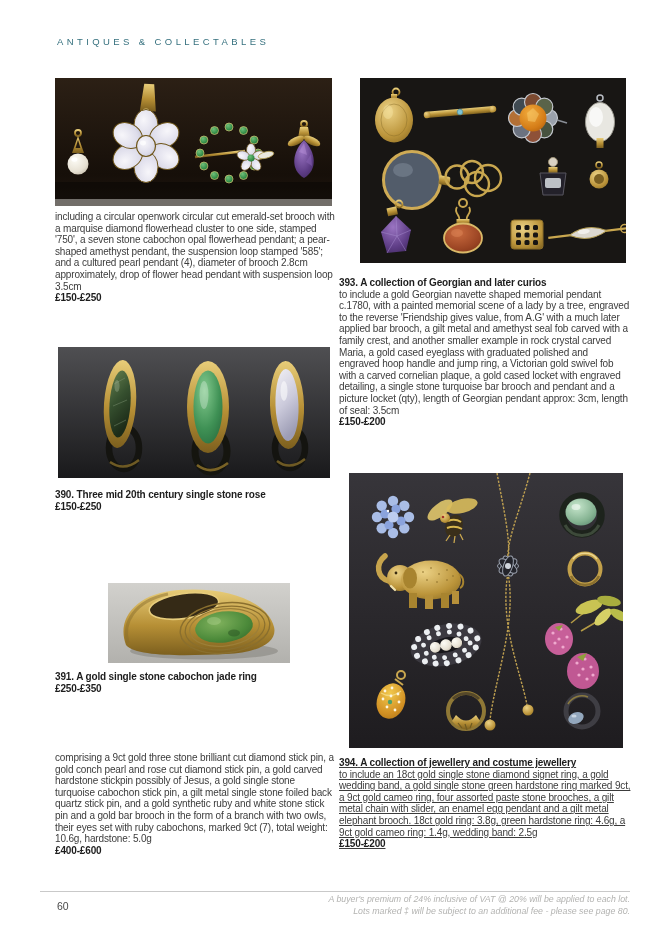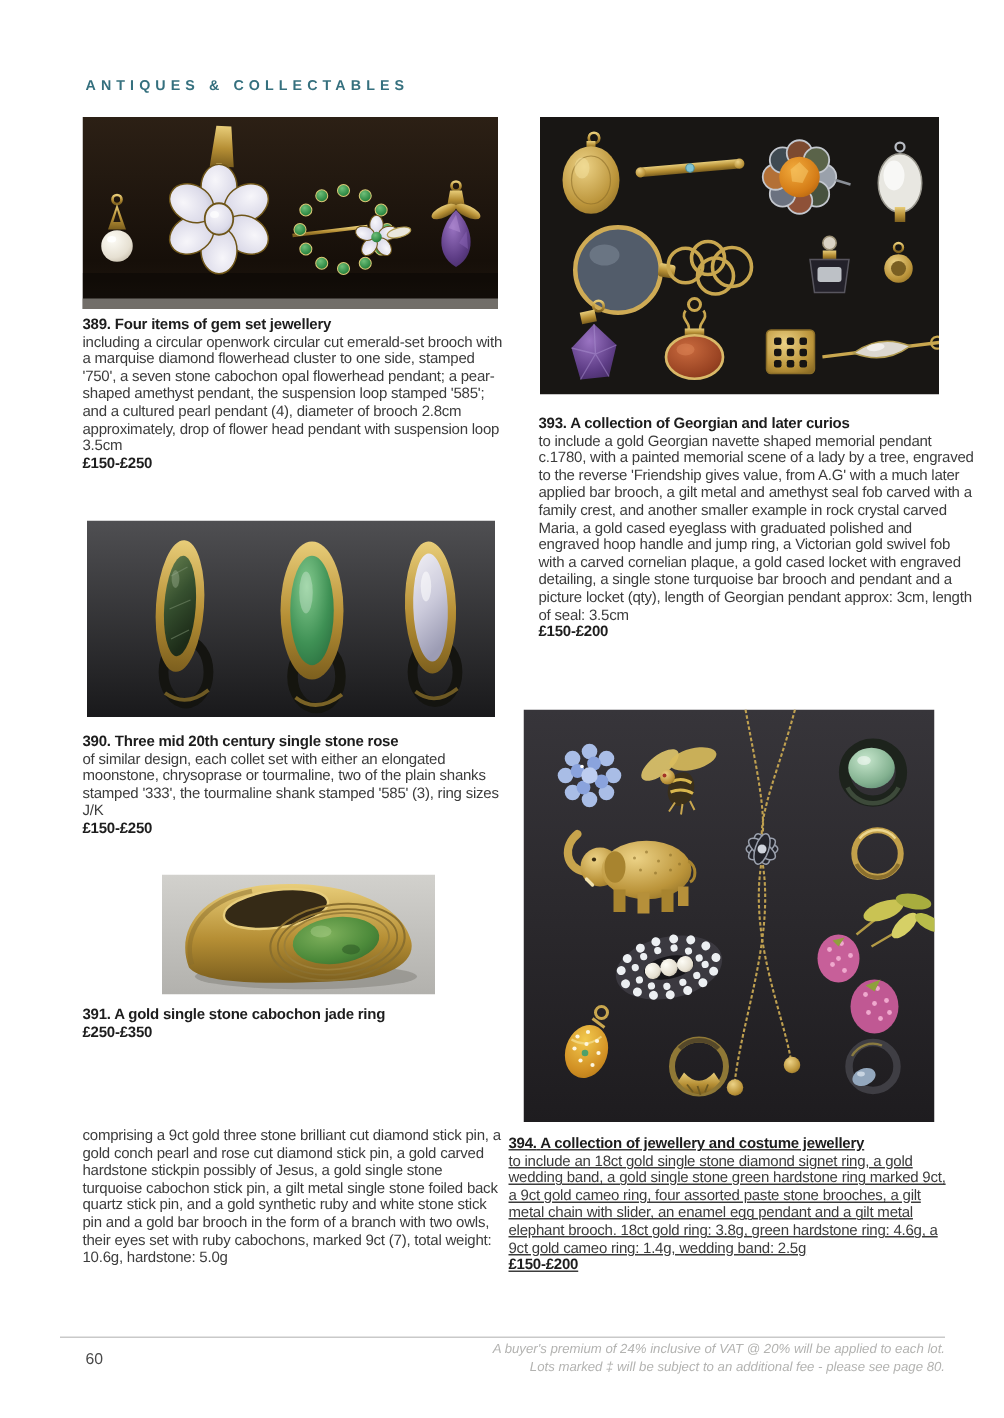--- a/index.html
+++ b/index.html
@@ -3,41 +3,41 @@
 <meta charset="utf-8">
 <style>
   html,body{margin:0;padding:0;}
   body{
     width:669px;height:945px;background:#ffffff;position:relative;
     font-family:"Liberation Sans",sans-serif;
     -webkit-font-smoothing:antialiased;
   }
   .page{position:absolute;inset:0;background:#fff;overflow:hidden;}
   .header{
-    position:absolute;left:57px;top:52px;
-    font-size:9.5px;font-weight:bold;letter-spacing:3.4px;color:#35707e;
+    position:absolute;left:57px;top:36px;
+    font-size:9.5px;font-weight:normal;letter-spacing:3.4px;color:#35707e;
   }
   figure{position:absolute;margin:0;padding:0;}
   svg{display:block;}
   .lot{
     position:absolute;font-size:10px;line-height:11.6px;
     color:#3c3c3c;letter-spacing:-0.15px;
   }
   .lot p{margin:0;padding:0;}
   .lot-head{font-weight:bold;color:#1d1d1d;}
   .lot-est{font-weight:bold;color:#1d1d1d;}
   #photo-389{left:55px;top:78px;}
   #lot-389{left:55px;top:211px;width:281px;}
   #photo-390{left:58px;top:347px;}
   #lot-390{left:55px;top:489px;width:281px;}
   #photo-391{left:108px;top:583px;}
   #lot-391{left:55px;top:671px;width:281px;}
   #lot-392{left:55px;top:752px;width:281px;}
   #photo-393{left:360px;top:78px;}
-  #lot-393{left:339px;top:277px;width:292px;margin-left:20px;}
+  #lot-393{left:339px;top:277px;width:292px;}
   #photo-394{left:349px;top:473px;}
   #lot-394{left:339px;top:757px;width:292px;text-decoration:underline;}
   .footer-rule{position:absolute;left:40px;top:891px;width:590px;height:1px;background:#c9c9c9;}
   .page-number{position:absolute;left:57px;top:900px;font-size:10.5px;color:#4a4a4a;}
   .footer-note{
     position:absolute;right:39px;top:894px;text-align:right;
     font-size:8.8px;line-height:11.5px;font-style:italic;color:#b3b3b1;
   }
 </style>
 </head>
@@ -197,21 +197,20 @@
         <ellipse cx="-8" cy="17" rx="9" ry="3.8" fill="url(#lgGold)" transform="rotate(-26 -8 17)"></ellipse>
         <ellipse cx="8" cy="17" rx="9" ry="3.8" fill="url(#lgGold)" transform="rotate(26 8 17)"></ellipse>
         <path d="M0,16 C-12,28 -14,46 0,54 C14,46 12,28 0,16 Z" fill="url(#rgAmethyst)"></path>
         <path d="M-5,28 L0,19 L3,31 Z" fill="#b793d6" opacity="0.45"></path>
         <path d="M2,38 L7,30 L8,42 Z" fill="#8a63b5" opacity="0.5"></path>
       </g>
     </svg>
   </figure>
 
   <section class="lot" id="lot-389">
-    <p class="lot-head"><span>389.</span> <span>Four items of gem set jewellery</span></p>
     <p class="lot-desc">including a circular openwork circular cut emerald-set brooch with a marquise diamond flowerhead cluster to one side, stamped '750', a seven stone cabochon opal flowerhead pendant; a pear-shaped amethyst pendant, the suspension loop stamped '585'; and a cultured pearl pendant (4), diameter of brooch 2.8cm approximately, drop of flower head pendant with suspension loop 3.5cm</p>
     <p class="lot-est">£150-£250</p>
   </section>
 
   <figure id="photo-390">
     <svg width="272" height="131" viewBox="0 0 272 131">
       <rect width="272" height="131" fill="url(#lgBg2)"></rect>
       <g transform="translate(62,57)">
         <ellipse cx="4" cy="44" rx="15" ry="21" fill="none" stroke="#141410" stroke-width="6.5"></ellipse>
         <path d="M-10,58 Q4,68 19,56" fill="none" stroke="#6e5a24" stroke-width="2.5"></path>
@@ -232,21 +231,20 @@
         <path d="M-10,56 Q3,66 18,54" fill="none" stroke="#6e5a24" stroke-width="2.5"></path>
         <ellipse rx="17" ry="44" fill="url(#lgGold)" transform="rotate(-2)"></ellipse>
         <ellipse rx="11.5" ry="36" fill="url(#lgMoonstone)" transform="rotate(-2)"></ellipse>
         <ellipse cx="-3" cy="-14" rx="3.5" ry="10" fill="#ffffff" opacity="0.55"></ellipse>
       </g>
     </svg>
   </figure>
 
   <section class="lot" id="lot-390">
     <p class="lot-head"><span>390.</span> <span>Three mid 20th century single stone rose</span></p>
-    <p class="lot-desc">of similar design, each collet set with either an elongated moonstone, chrysoprase or tourmaline, two of the plain shanks stamped '333', the tourmaline shank stamped '585' (3), ring sizes J/K</p>
     <p class="lot-est">£150-£250</p>
   </section>
 
   <figure id="photo-391">
     <svg width="182" height="80" viewBox="0 0 182 80">
       <rect width="182" height="80" fill="url(#lgBg3)"></rect>
       <ellipse cx="96" cy="68" rx="74" ry="8.5" fill="#8e8d88" opacity="0.7"></ellipse>
       <g>
         <path d="M18,62 C8,36 28,10 70,7 C122,3 160,20 166,44 C170,60 148,70 118,71 C78,73 28,74 18,62 Z" fill="url(#lgGold)"></path>
         <path d="M20,60 C14,40 26,18 60,11" fill="none" stroke="#8a6d2c" stroke-width="3" opacity="0.5"></path>
@@ -262,20 +260,21 @@
     </svg>
   </figure>
 
   <section class="lot" id="lot-391">
     <p class="lot-head"><span>391.</span> <span>A gold single stone cabochon jade ring</span></p>
     <p class="lot-est">£250-£350</p>
   </section>
 
   <section class="lot" id="lot-392">
     <p class="lot-desc">comprising a 9ct gold three stone brilliant cut diamond stick pin, a gold conch pearl and rose cut diamond stick pin, a gold carved hardstone stickpin possibly of Jesus, a gold single stone turquoise cabochon stick pin, a gilt metal single stone foiled back quartz stick pin, and a gold synthetic ruby and white stone stick pin and a gold bar brooch in the form of a branch with two owls, their eyes set with ruby cabochons, marked 9ct (7), total weight: 10.6g, hardstone: 5.0g</p>
+    <p class="lot-est">£400-£600</p>
   </section>
 
   <figure id="photo-393">
     <svg width="266" height="185" viewBox="0 0 266 185">
       <rect width="266" height="185" fill="#181614"></rect>
       <g transform="translate(34,42)">
         <circle cx="2" cy="-28" r="3.5" fill="none" stroke="url(#lgGold)" stroke-width="1.8"></circle>
         <rect x="-3" y="-26" width="6" height="5" fill="url(#lgGold)"></rect>
         <ellipse rx="19" ry="22.5" fill="url(#rgGold)"></ellipse>
         <ellipse rx="13" ry="16" fill="none" stroke="#8a6d28" stroke-width="0.8" opacity="0.6"></ellipse>

